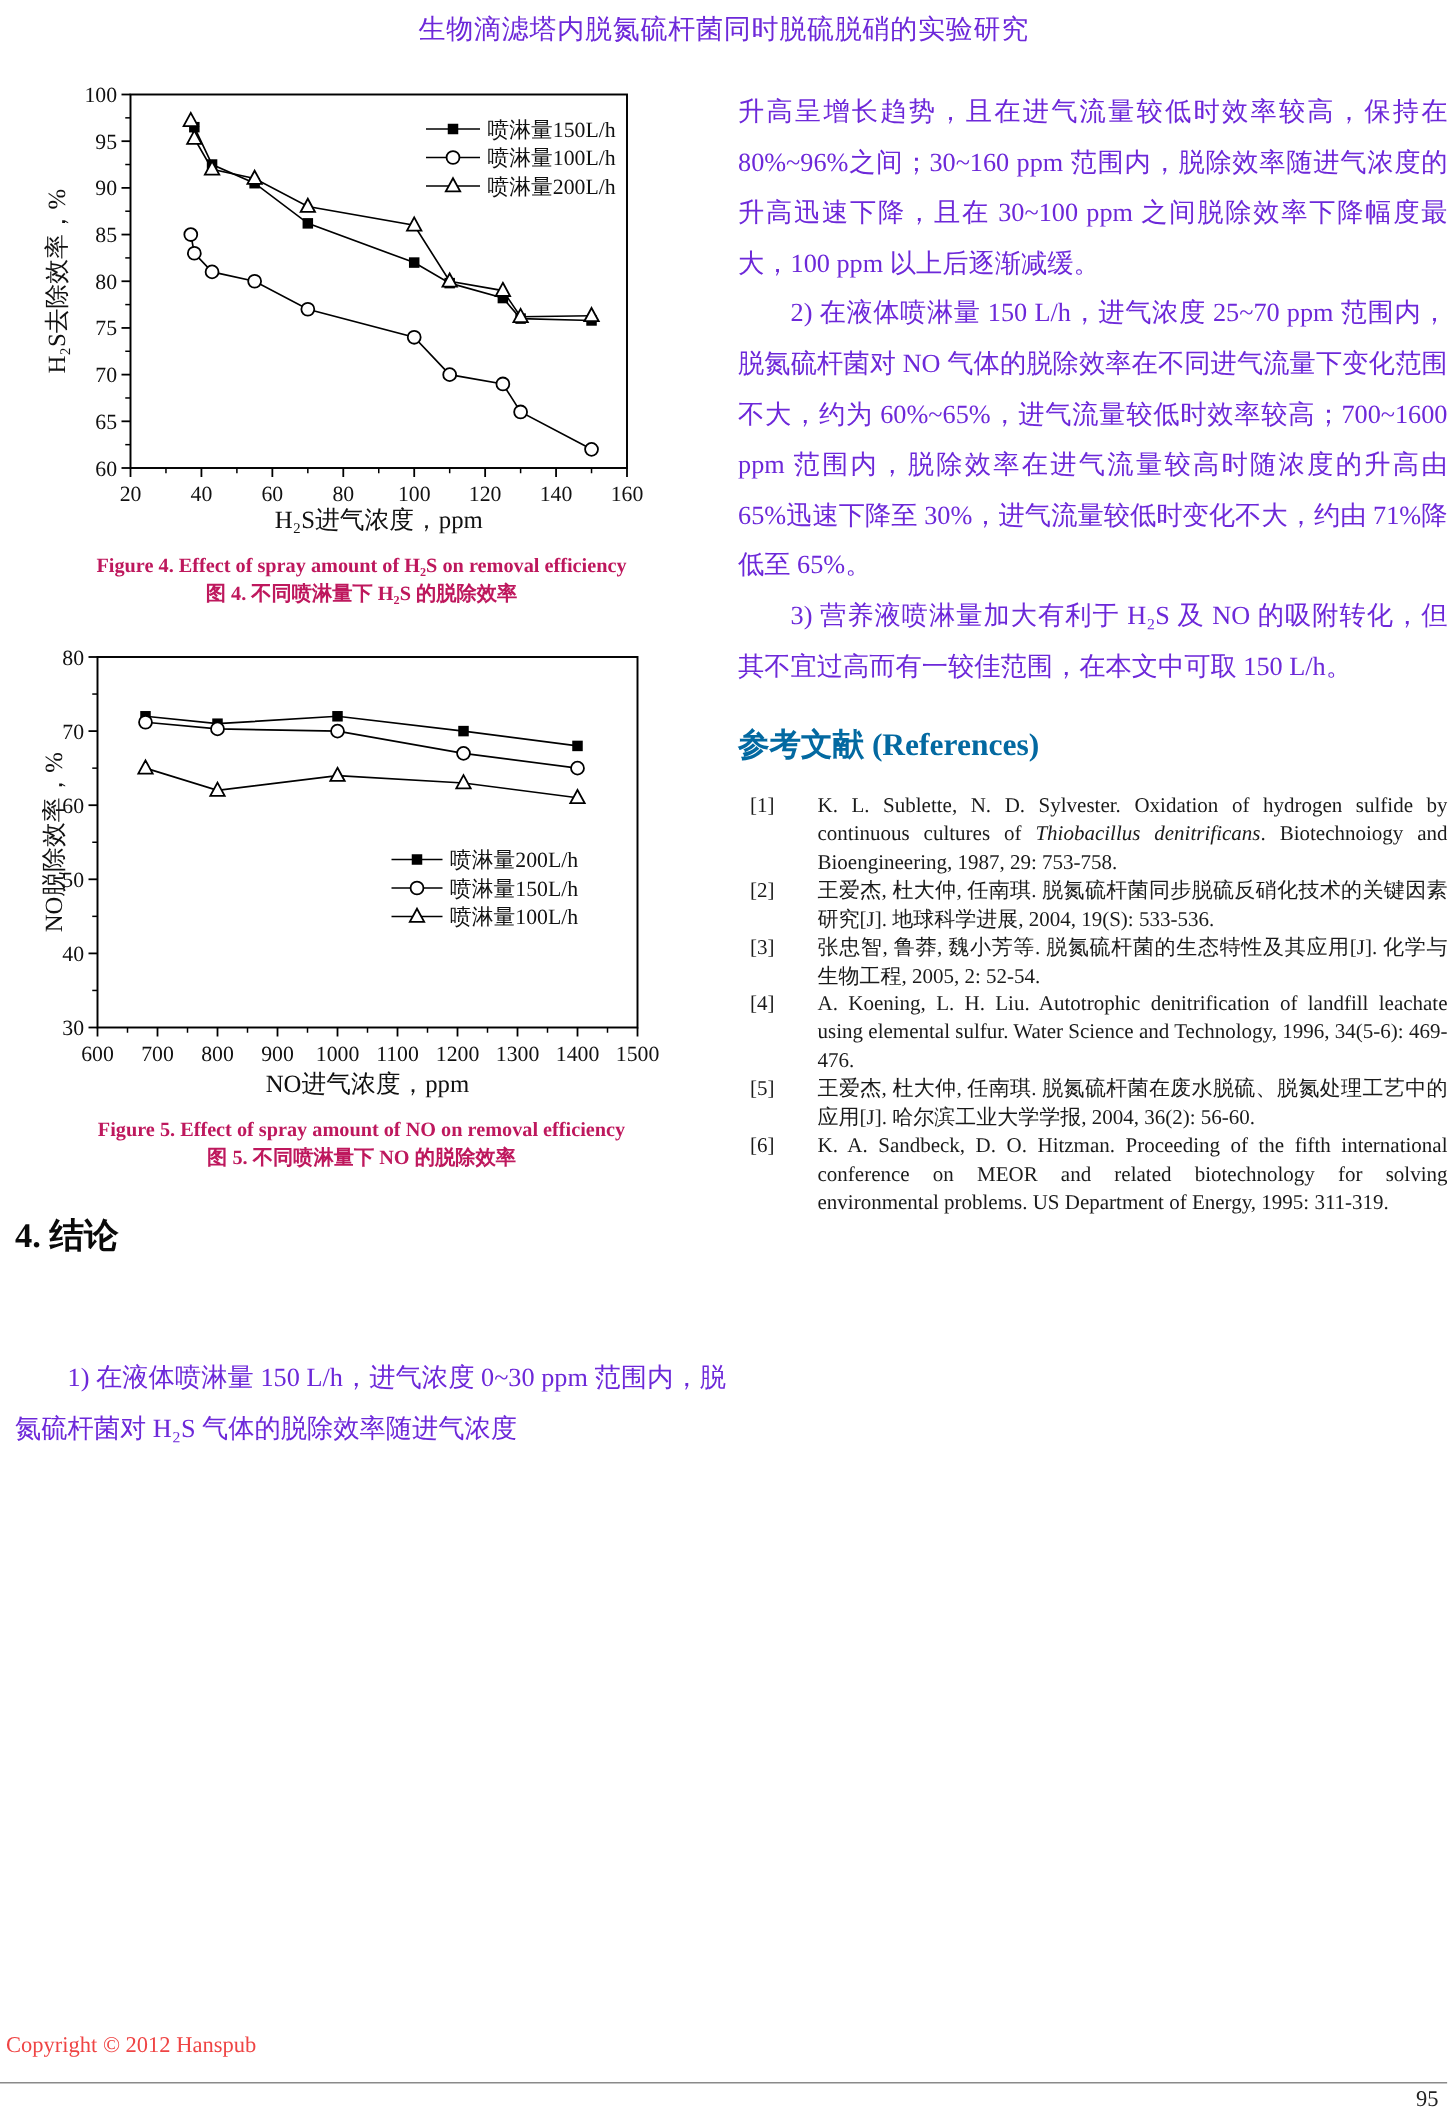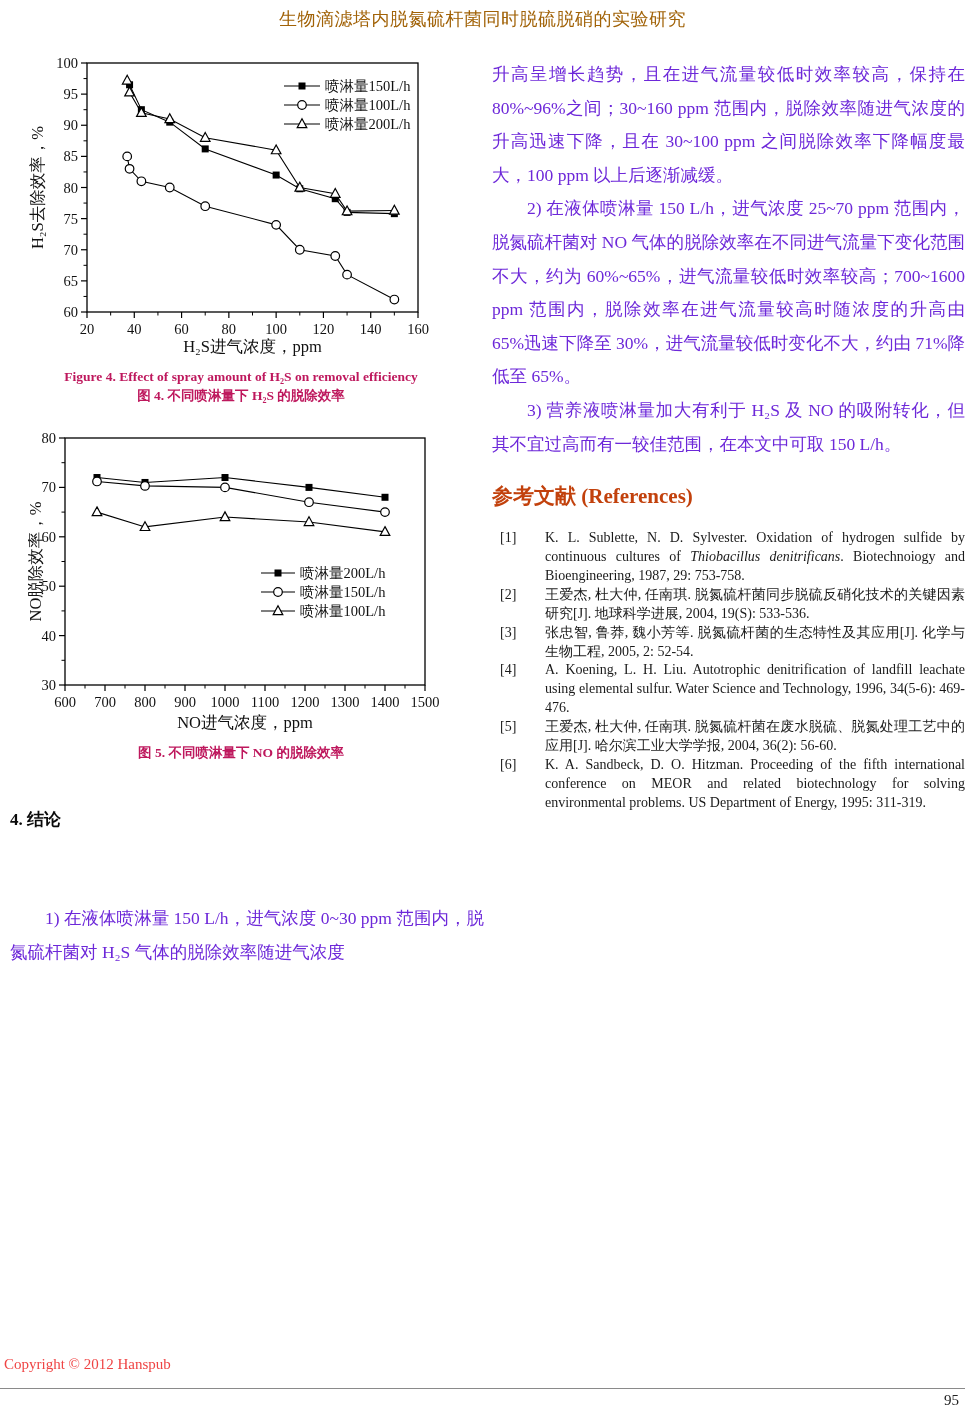--- a/index.html
+++ b/index.html
@@ -6,49 +6,49 @@
   html,body { background:#ffffff; }
   body {
     width:965px; height:1414px; position:relative;
     font-family:"Liberation Serif","DejaVu Serif",serif;
     color:#161616;
   }
   .page { position:absolute; left:0; top:0; width:965px; height:1414px; background:#ffffff; overflow:hidden; }
 
   .paper-title {
     position:absolute; top:7px; left:0; width:100%;
-    text-align:center; font-size:18px; color:#a16207; letter-spacing:.5px;
+    text-align:center; font-size:18px; color:#6d28d9; letter-spacing:.5px;
   }
 
   .chart { position:absolute; left:28px; background:#fff; }
   .chart1 { top:52px; }
   .chart2 { top:424px; }
   svg text { font-family:"Liberation Serif","DejaVu Serif",serif; fill:#111; }
 
   .caption {
     position:absolute; left:10px; width:462px; text-align:center;
     font-weight:bold; font-size:13.5px; line-height:19px; color:#be185d;
   }
   .cap1 { top:367px; }
   .cap2 { top:743px; }
 
   .conclusion-heading {
     position:absolute; left:10px; top:808px;
-    font-size:17px; font-weight:bold; color:#0a0a0a;
+    font-size:23px; font-weight:bold; color:#0a0a0a;
   }
 
   .body-text {
     font-size:17.5px; line-height:33.6px; text-align:justify; color:#6d28d9;
   }
   .indent { text-indent:2em; }
   .left-para { position:absolute; left:10px; top:902px; width:474px; }
 
   .right-col { position:absolute; left:492px; top:58px; width:473px; }
 
-  .refs-heading { margin-top:21px; font-size:21px; font-weight:bold; color:#c2410c; }
+  .refs-heading { margin-top:21px; font-size:21px; font-weight:bold; color:#0369a1; }
 
   .refs { margin-top:19px; list-style:none; }
   .refs li {
     position:relative; padding-left:53px;
     font-size:14px; line-height:18.9px; text-align:justify; color:#1a1a1a;
   }
   .refs .ref-label { position:absolute; left:8px; top:0; }
   .refs .it { font-style:italic; }
 
   .footer-rule { position:absolute; left:0; top:1388px; width:965px; height:1px; background:#8a8a8a; }
@@ -234,20 +234,21 @@
       <rect x="246.5" y="145.5" width="7" height="7" fill="#000"></rect>
       <text x="272" y="154" font-size="14.5">喷淋量200L/h</text>
       <line x1="233" y1="168" x2="267" y2="168" stroke="#000" stroke-width="1.1"></line>
       <circle cx="250" cy="168" r="4.3" fill="#fff" stroke="#000" stroke-width="1.2"></circle>
       <text x="272" y="173" font-size="14.5">喷淋量150L/h</text>
       <line x1="233" y1="187" x2="267" y2="187" stroke="#000" stroke-width="1.1"></line>
       <polygon points="250,181.8 254.8,190.6 245.2,190.6" fill="#fff" stroke="#000" stroke-width="1.2"></polygon>
       <text x="272" y="192" font-size="14.5">喷淋量100L/h</text>
     </svg>
   <div class="caption cap2">
+    <div>Figure 5. Effect of spray amount of NO on removal efficiency</div>
     <div>图 5.  不同喷淋量下 NO 的脱除效率</div>
   </div>
 
   <h1 class="conclusion-heading">4. 结论</h1>
 
   <p class="body-text indent left-para">1) 在液体喷淋量 150 L/h，进气浓度 0~30 ppm 范围内，脱氮硫杆菌对 H₂S 气体的脱除效率随进气浓度</p>
 
   <div class="right-col">
     <p class="body-text">升高呈增长趋势，且在进气流量较低时效率较高，保持在 80%~96%之间；30~160 ppm 范围内，脱除效率随进气浓度的升高迅速下降，且在 30~100 ppm 之间脱除效率下降幅度最大，100 ppm 以上后逐渐减缓。</p>
     <p class="body-text indent">2) 在液体喷淋量 150 L/h，进气浓度 25~70 ppm 范围内，脱氮硫杆菌对 NO 气体的脱除效率在不同进气流量下变化范围不大，约为 60%~65%，进气流量较低时效率较高；700~1600 ppm 范围内，脱除效率在进气流量较高时随浓度的升高由 65%迅速下降至 30%，进气流量较低时变化不大，约由 71%降低至 65%。</p>

